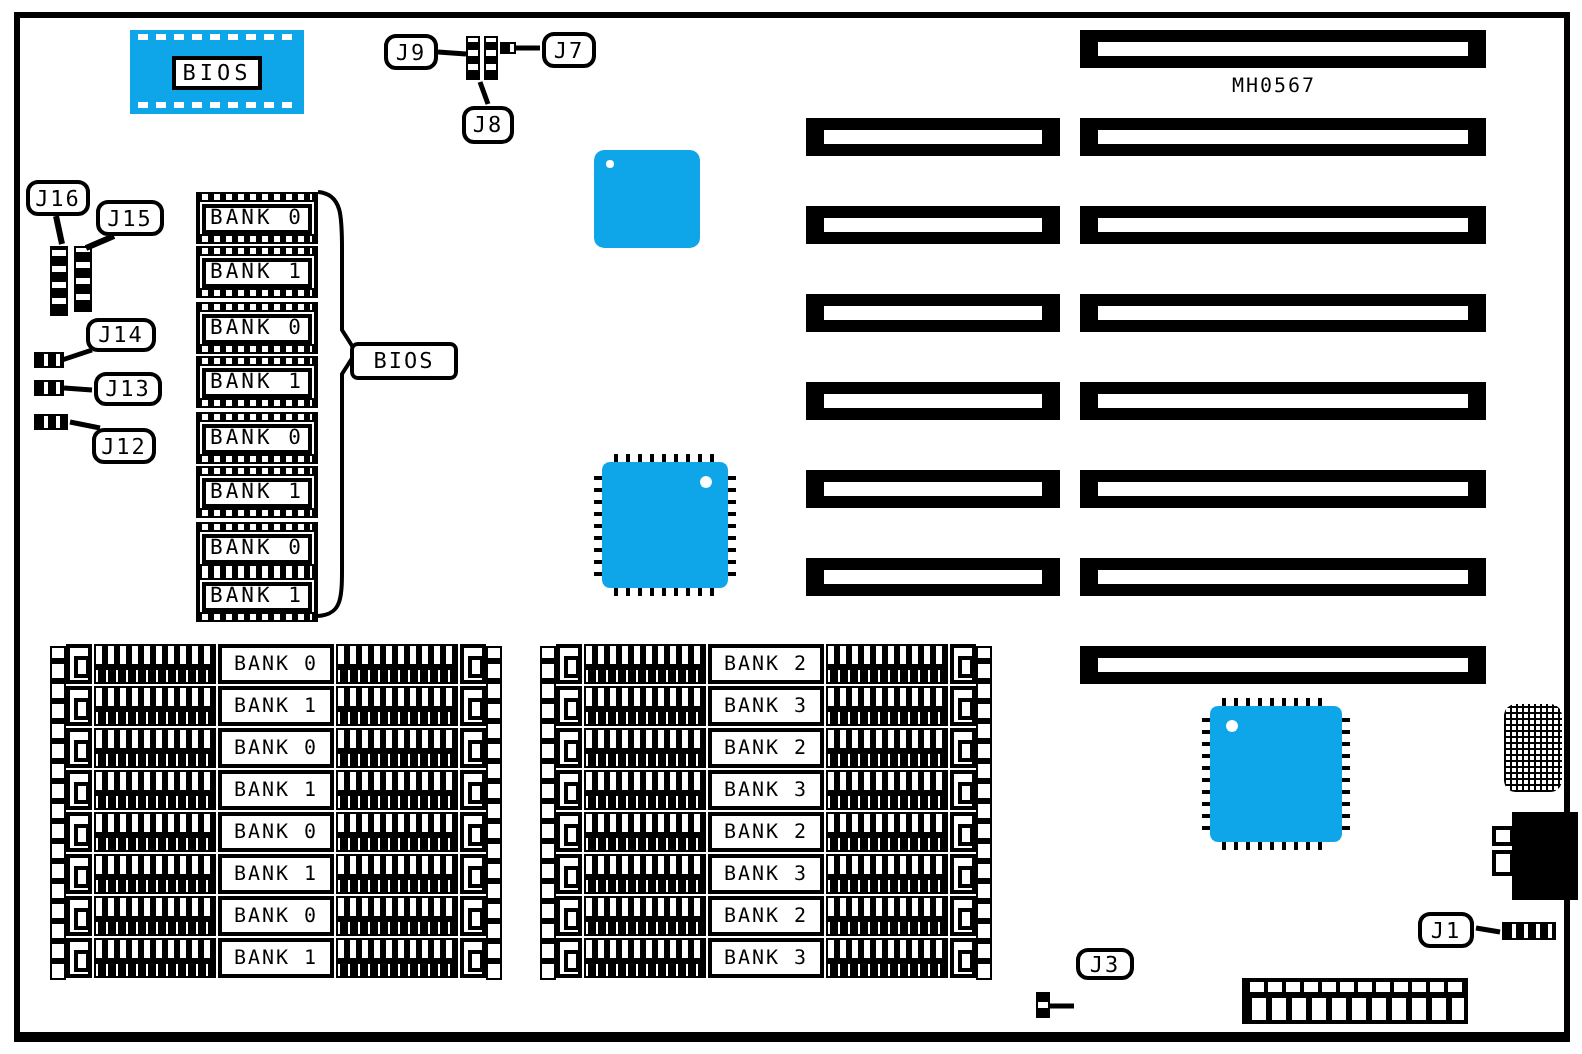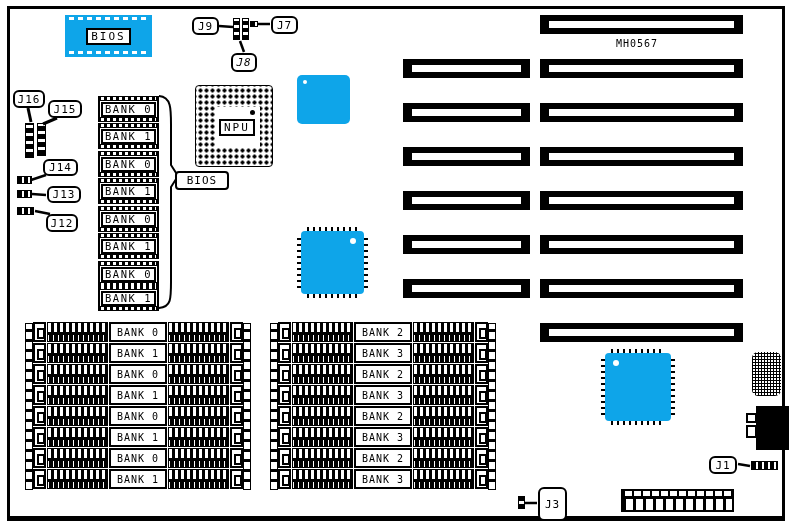--- a/index.html
+++ b/index.html
@@ -128,21 +128,21 @@
   <div class="abs chip dip" style="left:65px;top:15px;width:87px;height:42px;">
     <span class="labelbox">BIOS</span>
   </div>
 
   <div class="abs callout" style="left:192px;top:17px;width:27px;height:18px;">
     <span>J9</span>
   </div>
   <div class="abs callout" style="left:271px;top:16px;width:27px;height:18px;">
     <span>J7</span>
   </div>
-  <div class="abs callout" style="left:231px;top:53px;width:26px;height:19px;font-style:italic;">
+  <div class="abs callout" style="left:231px;top:53px;width:26px;height:19px;">
     <span>J8</span>
   </div>
   <div class="abs vjump" style="left:233px;top:18px;width:7px;height:22px;"></div>
   <div class="abs vjump" style="left:242px;top:18px;width:7px;height:22px;"></div>
   <div class="abs hjump" style="left:250px;top:21px;width:8px;height:6px;"></div>
 
 
   <div class="sram" style="top:96px;">
     <div class="sram-face">
         <span class="labelbox">BANK 0</span>
@@ -205,26 +205,20 @@
   <div class="abs callout" style="left:47px;top:186px;width:34px;height:17px;">
     <span>J13</span>
   </div>
   <div class="abs hjump" style="left:17px;top:190px;width:15px;height:8px;"></div>
 
   <div class="abs callout" style="left:46px;top:214px;width:32px;height:18px;">
     <span>J12</span>
   </div>
   <div class="abs hjump" style="left:17px;top:207px;width:17px;height:8px;"></div>
 
-  <div class="abs pga" style="left:195px;top:85px;width:78px;height:82px;">
-    <div class="pga-core" style="left:20px;top:21px;width:44px;height:40px;">
-      <div style="position:absolute;right:5px;top:3px;width:5px;height:5px;background:#000;border-radius:50%;"></div>
-      <span class="labelbox" style="position:absolute;left:3px;top:12px;">NPU</span>
-    </div>
-  </div>
 
   <div class="abs chip" style="left:297px;top:75px;width:53px;height:49px;border-radius:5px;">
     <div class="pin1" style="left:6px;top:5px;width:4px;height:4px;"></div>
   </div>
 
 
   <div class="abs" style="left:301px;top:231px;width:63px;height:63px;">
     <div class="pins-h" style="top:-4px;"></div>
     <div class="pins-h" style="bottom:-4px;"></div>
     <div class="pins-v" style="left:-4px;"></div>
@@ -371,21 +365,21 @@
   <div class="abs" style="left:756px;top:406px;width:33px;height:44px;background:#000;"></div>
   <div class="abs small-pin" style="left:746px;top:413px;width:11px;height:10px;"></div>
   <div class="abs small-pin" style="left:746px;top:425px;width:11px;height:13px;"></div>
 
 
   <div class="abs callout" style="left:709px;top:456px;width:28px;height:18px;">
     <span>J1</span>
   </div>
   <div class="abs hjump" style="left:751px;top:461px;width:27px;height:9px;"></div>
 
-  <div class="abs callout" style="left:538px;top:487px;width:29px;height:34px;">
+  <div class="abs callout" style="left:538px;top:474px;width:29px;height:16px;">
     <span>J3</span>
   </div>
   <div class="abs vjump" style="left:518px;top:496px;width:7px;height:13px;"></div>
 
   <div class="abs pwr" style="left:621px;top:489px;width:113px;height:23px;">
     <div class="pwr-top"></div>
     <div class="pwr-bottom"></div>
   </div>
 
   <svg class="overlay" width="791" height="527" viewBox="0 0 791 527">

